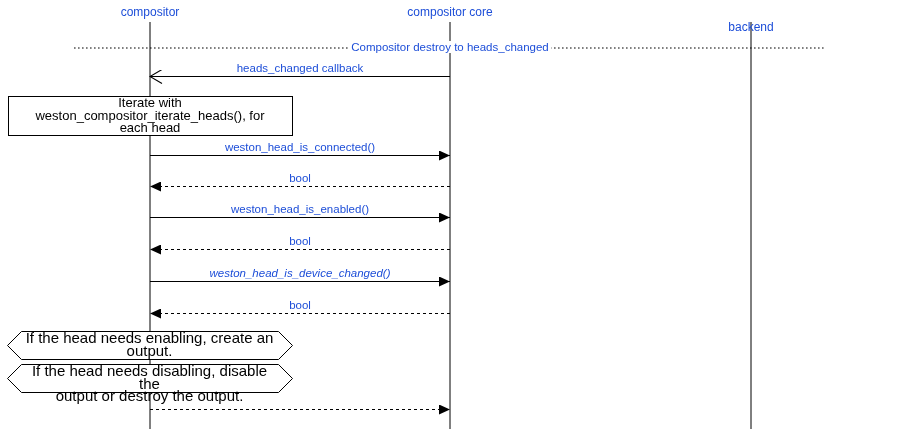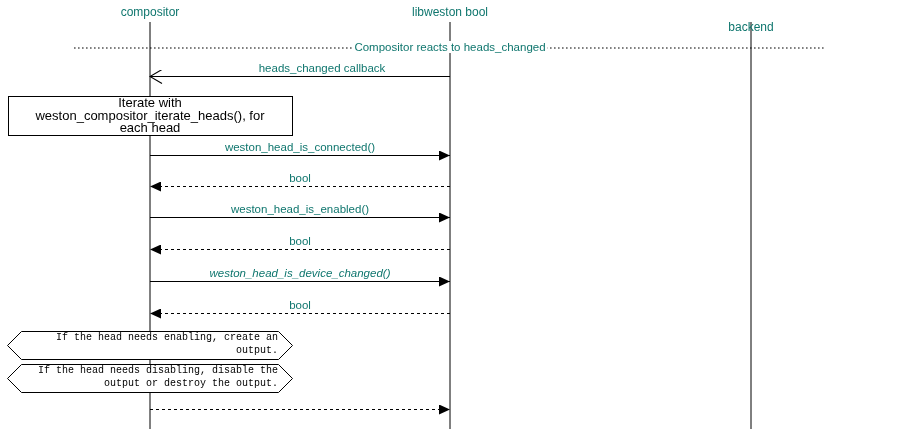--- a/index.html
+++ b/index.html
@@ -20,21 +20,21 @@
   }
   #diagram svg {
     position: absolute;
     left: 0;
     top: 0;
   }
   .lbl {
     position: absolute;
     font-size: 11.5px;
     line-height: 12px;
-    color: #0f766e;
+    color: #1d4ed8;
     white-space: nowrap;
     text-align: center;
   }
   .lbl-center {
     transform: translateX(-50%);
   }
   .participant-title {
     font-size: 12px;
   }
   .msg-label {
@@ -49,25 +49,24 @@
   }
   .note-text {
     position: absolute;
     font-size: 13px;
     line-height: 12.5px;
     text-align: center;
     white-space: pre-line;
   }
   .frag-text {
     position: absolute;
-    font-size: 10px;
+    font-size: 15px;
     line-height: 12.5px;
-    text-align: right;
+    text-align: center;
     white-space: pre-line;
-    font-family: Liberation Mono, monospace;
   }
 </style>
 </head>
 <body>
 
 <div id="diagram">
   <svg width="900" height="429">
     <defs>
       <marker id="arrow-filled-right" markerWidth="12" markerHeight="10" refX="11" refY="5" orient="auto" markerUnits="userSpaceOnUse">
         <path d="M 0 0 L 11 5 L 0 10 z" fill="#000000"></path>
@@ -101,28 +100,28 @@
         <line x1="150" y1="217.5" x2="450" y2="217.5" stroke="#000000" stroke-width="1" fill="none" marker-end="url(#arrow-filled-right)"></line>
         <line x1="450" y1="249.5" x2="150" y2="249.5" stroke="#000000" stroke-width="1" fill="none" stroke-dasharray="3,3" marker-end="url(#arrow-filled-left)"></line>
         <line x1="150" y1="281.5" x2="450" y2="281.5" stroke="#000000" stroke-width="1" fill="none" marker-end="url(#arrow-filled-right)"></line>
         <line x1="450" y1="313.5" x2="150" y2="313.5" stroke="#000000" stroke-width="1" fill="none" stroke-dasharray="3,3" marker-end="url(#arrow-filled-left)"></line>
         <line x1="150" y1="409.5" x2="450" y2="409.5" stroke="#000000" stroke-width="1" fill="none" stroke-dasharray="3,3" marker-end="url(#arrow-filled-right)"></line>
       </g>
   </svg>
 
   <div id="overlay-participants">
       <div class="lbl lbl-center participant-title" style="left: 150px; top: 6px;">compositor</div>
-      <div class="lbl lbl-center participant-title" style="left: 450px; top: 6px;">libweston bool</div>
+      <div class="lbl lbl-center participant-title" style="left: 450px; top: 6px;">compositor core</div>
       <div class="lbl lbl-center participant-title" style="left: 751px; top: 21px;">backend</div>
     </div>
   <div id="overlay-divider">
-      <div class="lbl lbl-center divider-label" style="left: 450px; top: 41px;">Compositor reacts to heads_changed</div>
+      <div class="lbl lbl-center divider-label" style="left: 450px; top: 41px;">Compositor destroy to heads_changed</div>
     </div>
   <div id="overlay-messages">
-      <div class="lbl lbl-center msg-label" style="left: 300px; top: 62px; margin-left: 22px;">heads_changed callback</div>
+      <div class="lbl lbl-center msg-label" style="left: 300px; top: 62px;">heads_changed callback</div>
       <div class="lbl lbl-center msg-label" style="left: 300px; top: 141px;">weston_head_is_connected()</div>
       <div class="lbl lbl-center msg-label" style="left: 300px; top: 172px;">bool</div>
       <div class="lbl lbl-center msg-label" style="left: 300px; top: 203px;">weston_head_is_enabled()</div>
       <div class="lbl lbl-center msg-label" style="left: 300px; top: 235px;">bool</div>
       <div class="lbl lbl-center msg-label" style="left: 300px; top: 267px; font-style: italic;">weston_head_is_device_changed()</div>
       <div class="lbl lbl-center msg-label" style="left: 300px; top: 299px;">bool</div>
     </div>
   <div id="overlay-note">
       <div class="note-text" style="left: 8px; top: 97px; width: 284px;">Iterate with
 weston_compositor_iterate_heads(), for

